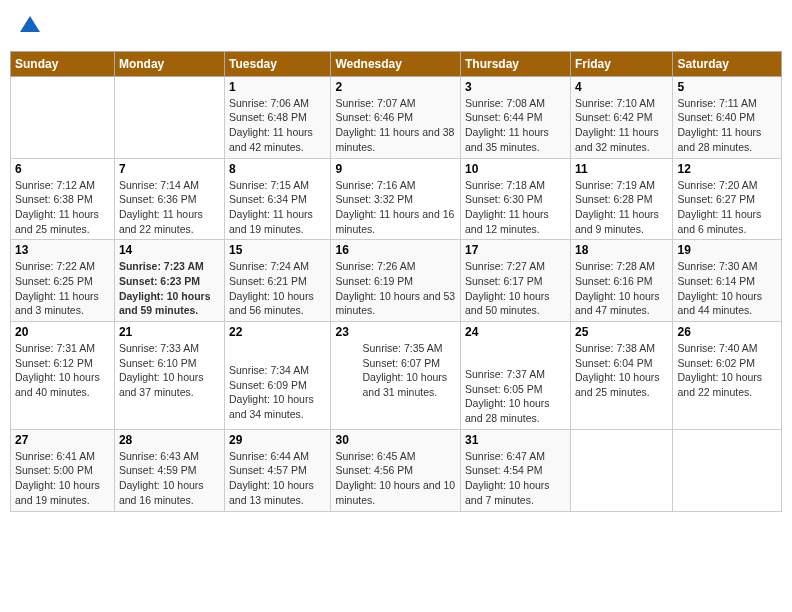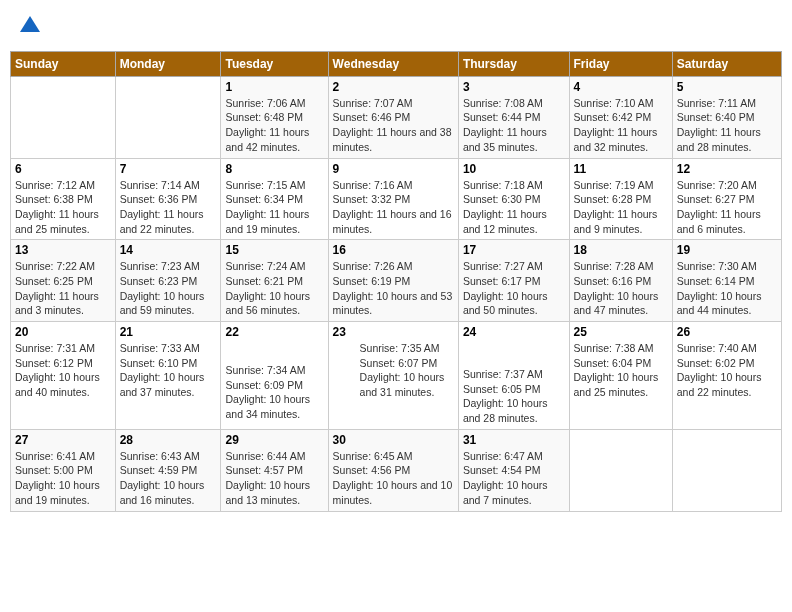--- a/index.html
+++ b/index.html
@@ -198,21 +198,21 @@
       </tr>
       <tr>
         <td>
           <span class="day-num">13</span>
           <div class="day-info" style="white-space: pre-line;">Sunrise: 7:22 AM
 Sunset: 6:25 PM
 Daylight: 11 hours and 3 minutes.</div>
         </td>
         <td>
           <span class="day-num">14</span>
-          <div class="day-info" style="white-space: pre-line;">Sunrise: 7:23 AM
+          <div class="day-info" style="white-space: pre-line; font-weight: bold;">Sunrise: 7:23 AM
 Sunset: 6:23 PM
 Daylight: 10 hours and 59 minutes.</div>
         </td>
         <td>
           <span class="day-num">15</span>
           <div class="day-info" style="white-space: pre-line;">Sunrise: 7:24 AM
 Sunset: 6:21 PM
 Daylight: 10 hours and 56 minutes.</div>
         </td>
         <td>

